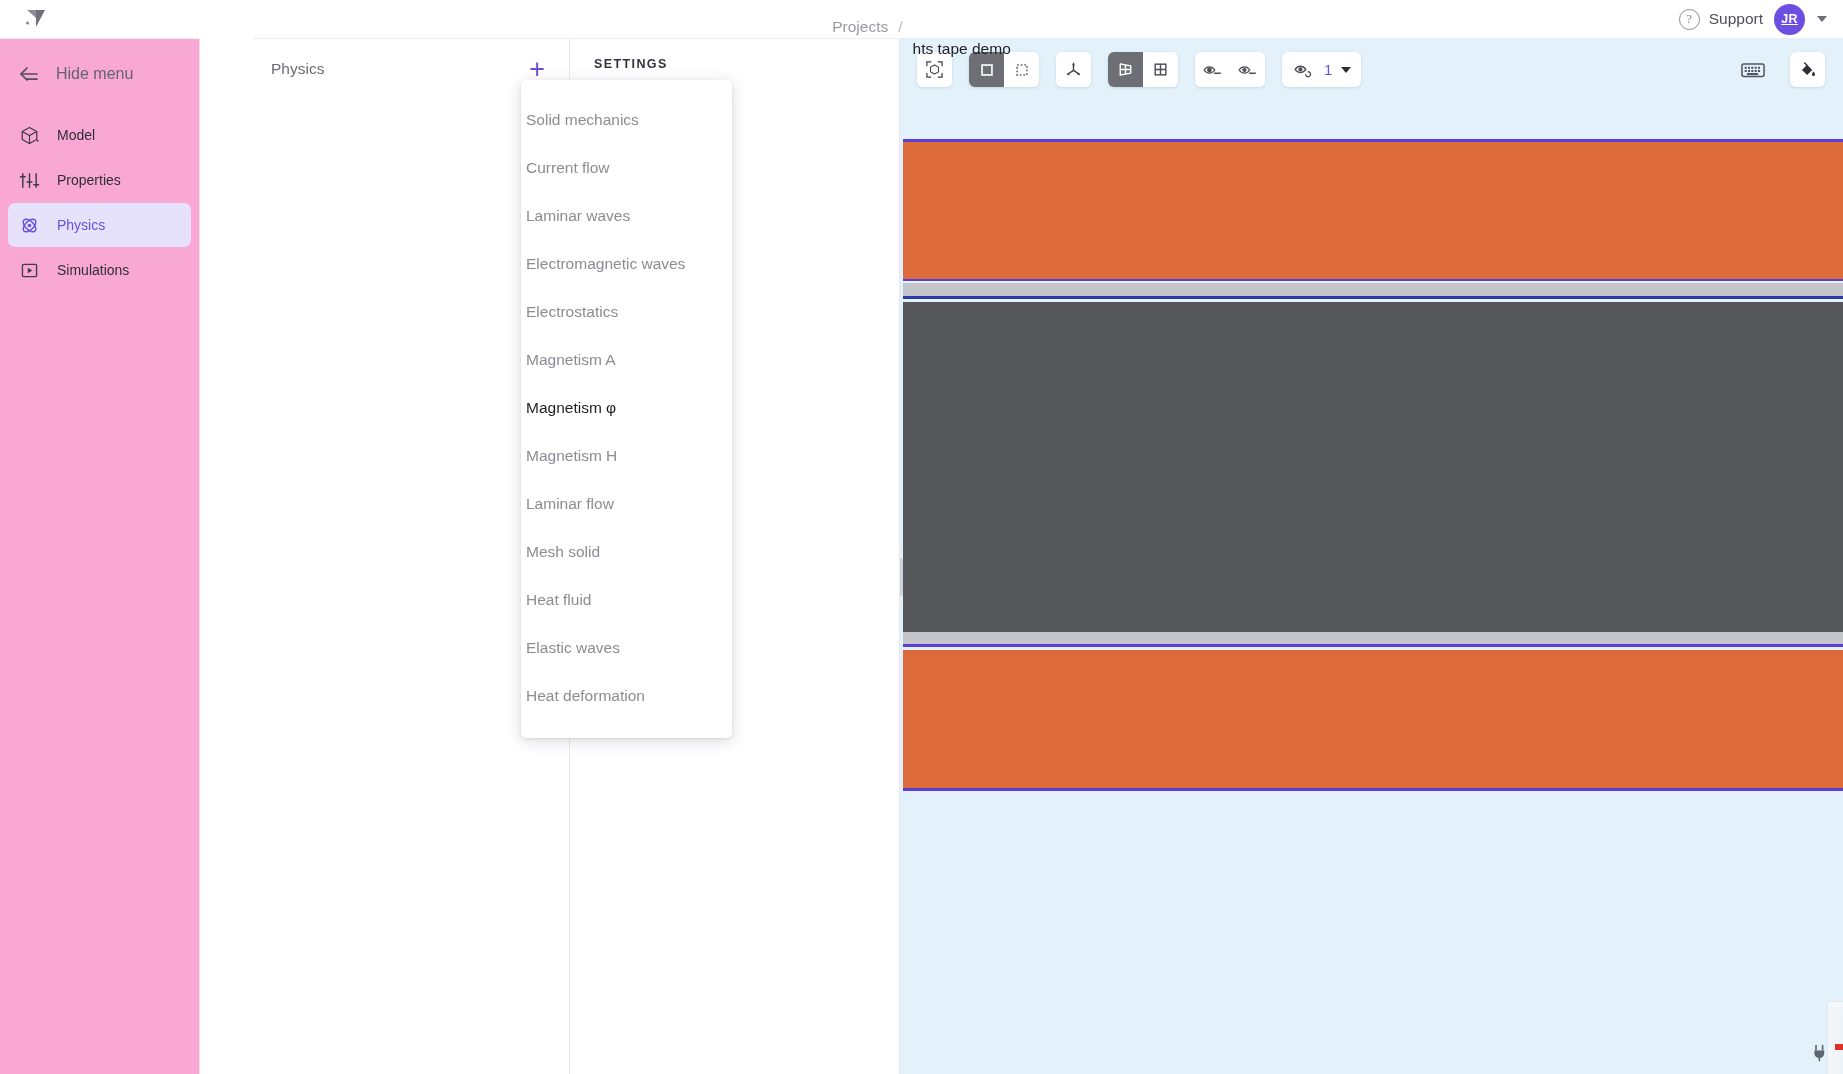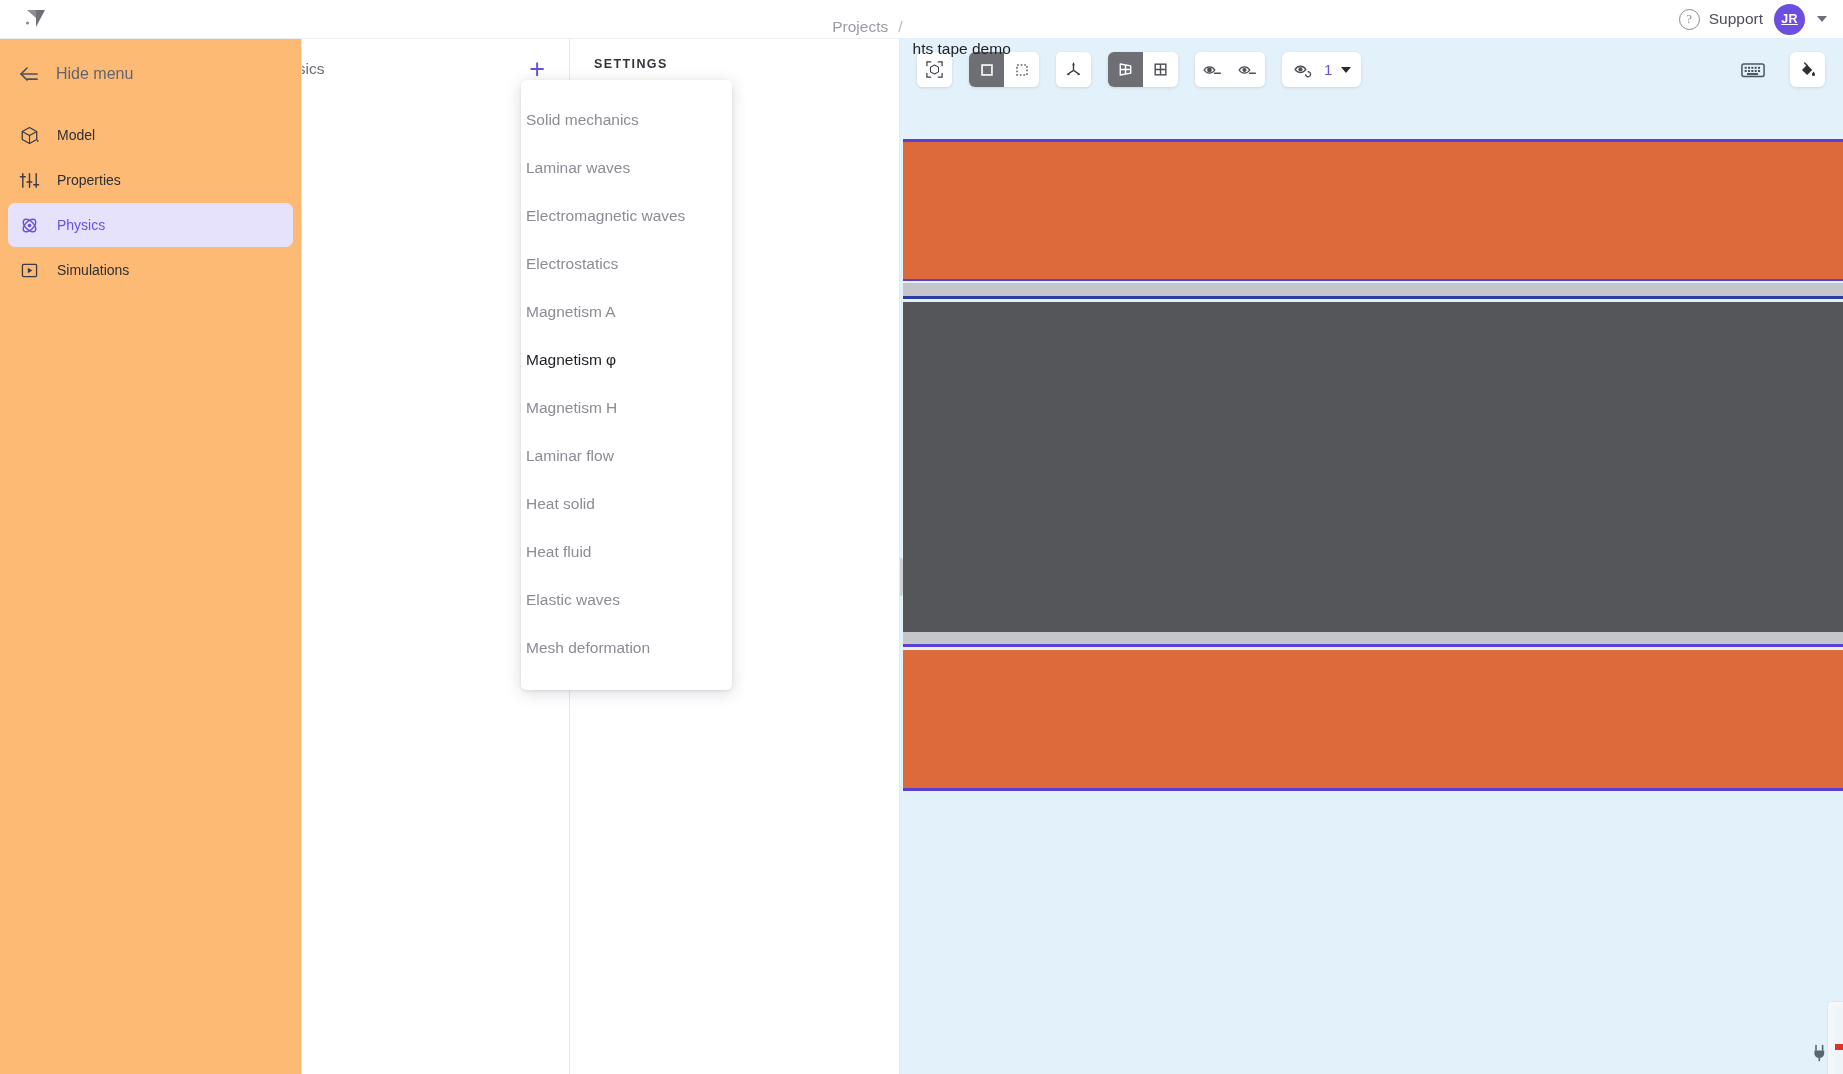--- a/index.html
+++ b/index.html
@@ -55,22 +55,22 @@
   }
   .chev-down {
     width: 0; height: 0; border-left: 5px solid transparent;
     border-right: 5px solid transparent; border-top: 6px solid #6d6e77;
     margin-left: 1px;
   }
 
   
   .sidebar {
     position: absolute; left: 0; top: 38px;
-    width: 302px; height: 1036px;
-    background: #fdba74; border-right: 1px solid #e6e6ea;
+    width: 200px; height: 1036px;
+    background: #f9a8d4; border-right: 1px solid #e6e6ea;
     border-top: 1px solid #eeeef1;
     z-index: 30;
   }
   .hide-menu {
     display: flex; align-items: center; gap: 16px;
     height: 42px; margin-top: 14px; padding-left: 18px;
     color: #63646d; font-size: 16px; cursor: pointer;
   }
   .sb-list { margin-top: 18px; padding: 0 8px; }
   .sb-item {
@@ -297,31 +297,32 @@
       <span class="plus-btn">+</span>
     </div>
   </div>
 
   <div class="panel-settings">
     <div class="settings-title">SETTINGS</div>
   </div>
 
   <div class="dropdown">
     <div class="dd-item">Solid mechanics</div>
+    <div class="dd-item">Current flow</div>
     <div class="dd-item">Laminar waves</div>
     <div class="dd-item">Electromagnetic waves</div>
     <div class="dd-item">Electrostatics</div>
     <div class="dd-item">Magnetism A</div>
     <div class="dd-item hl">Magnetism φ</div>
     <div class="dd-item">Magnetism H</div>
     <div class="dd-item">Laminar flow</div>
-    <div class="dd-item">Heat solid</div>
+    <div class="dd-item">Mesh solid</div>
     <div class="dd-item">Heat fluid</div>
     <div class="dd-item">Elastic waves</div>
-    <div class="dd-item">Mesh deformation</div>
+    <div class="dd-item">Heat deformation</div>
   </div>
 
   <div class="viewport">
 
     <div class="geom">
       <div class="geom-band" style="top:101px;height:142px;background:#dd6a3a;border-top:3px solid #5a3fd4;border-bottom:2px solid #5a3fd4;"></div>
       <div class="geom-band" style="top:245px;height:16px;background:#c5c6cc;border-bottom:3px solid #2b3ba8;"></div>
       <div class="geom-band" style="top:264px;height:328px;background:#55565a;"></div>
       <div class="geom-band" style="top:592px;height:17px;background:#c5c6cc;border-top:2px solid #55565a;border-bottom:3px solid #5a3fd4;"></div>
       <div class="geom-band" style="top:612px;height:141px;background:#dd6a3a;border-bottom:3px solid #5a3fd4;"></div>

